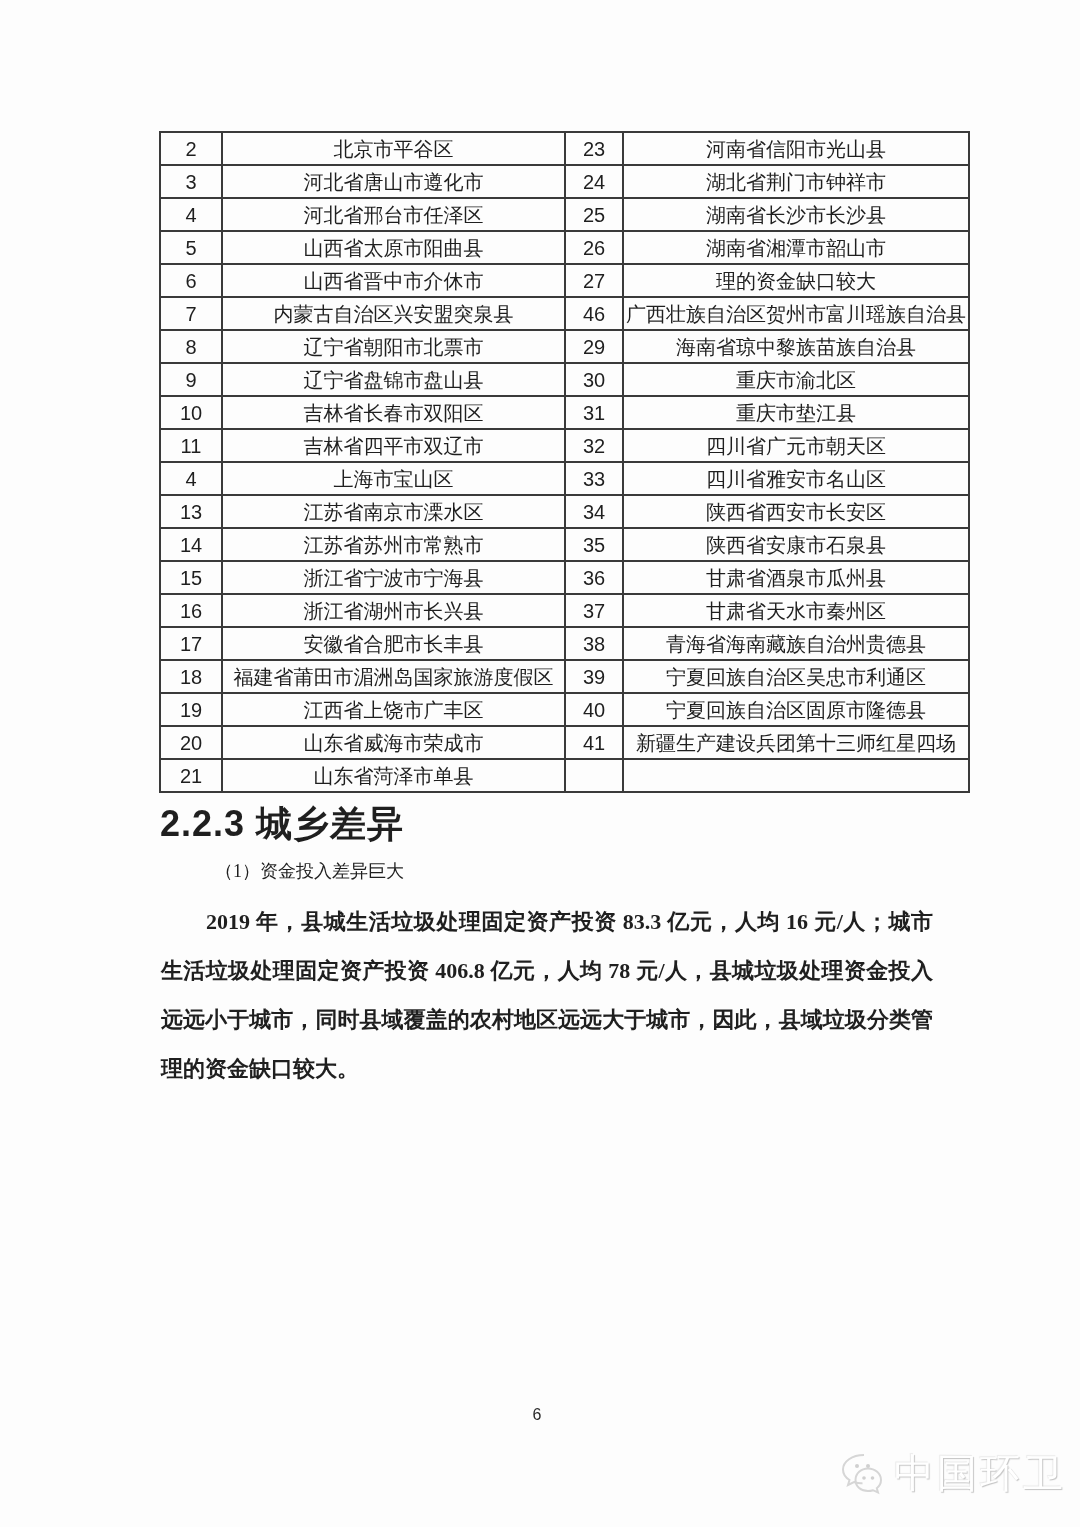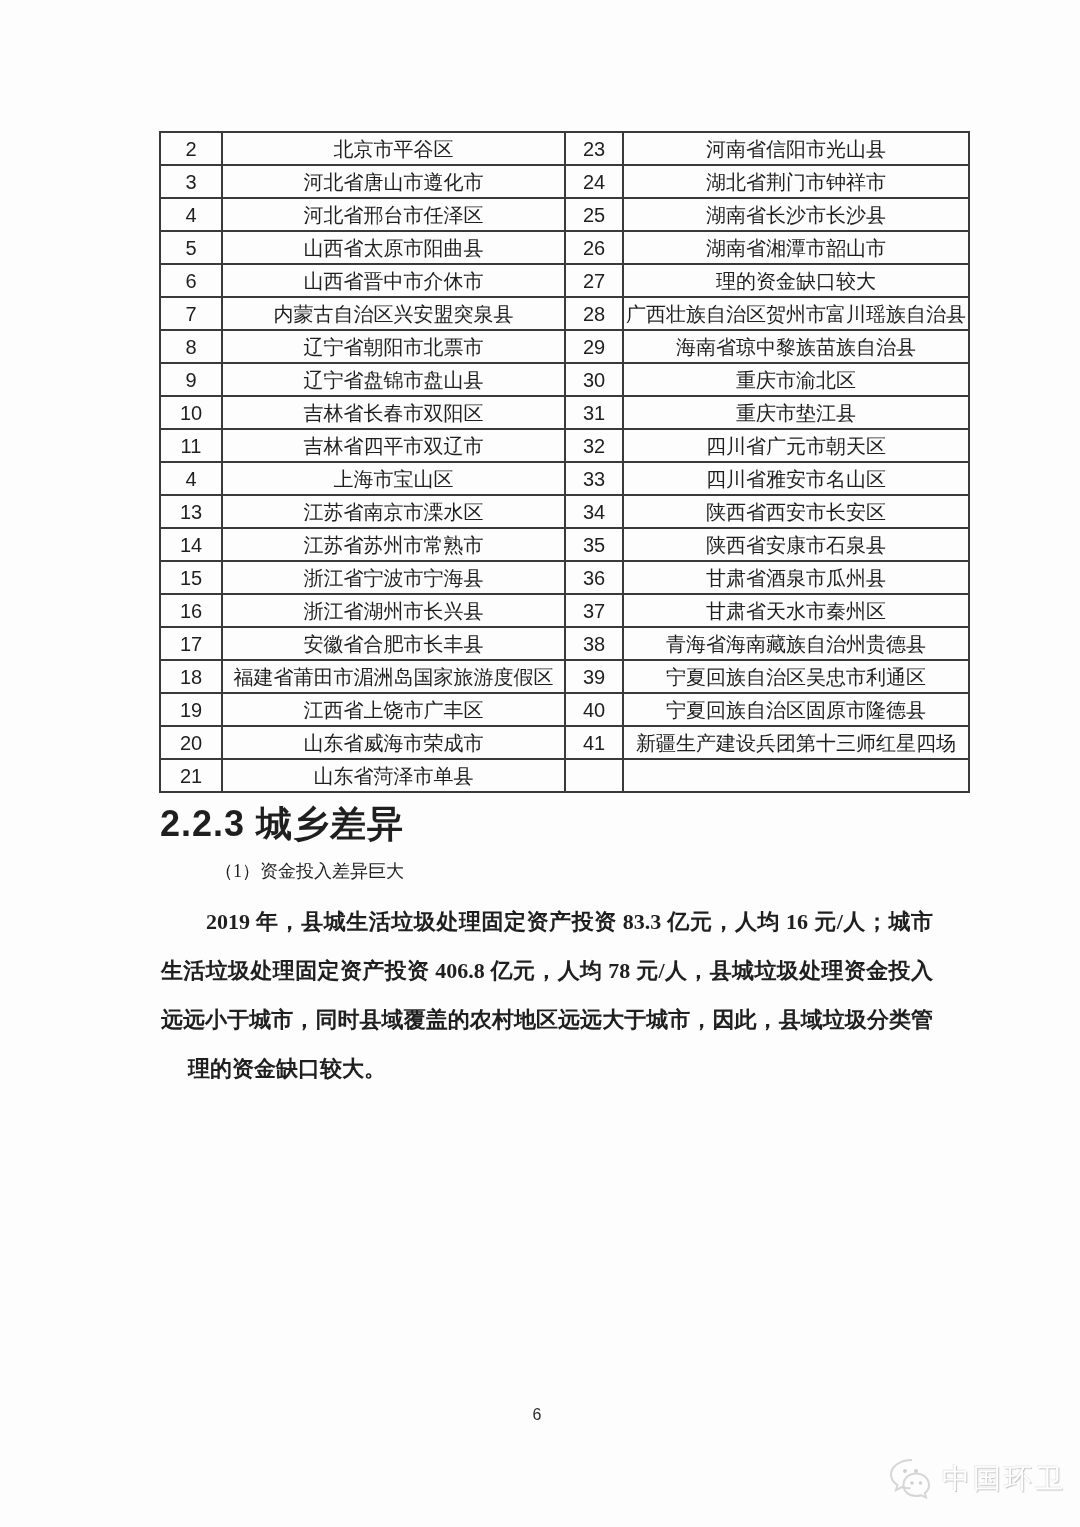--- a/index.html
+++ b/index.html
@@ -50,38 +50,38 @@
   }
   .paragraph {
     position: absolute; left: 161px; top: 897px;
     width: 772px;
     font-size: 22px;
     line-height: 49px;
     font-weight: bold;
   }
   .pline { text-align: justify; text-align-last: justify; }
   .pline.first { text-indent: 45px; }
-  .pline.last { text-align: left; text-align-last: left; margin-left: 27px; }
+  .pline.last { text-align: left; text-align-last: left; }
 
   
   .page-number {
     position: absolute; left: 0; top: 1406px; width: 1074px;
     text-align: center;
     font-family: "Liberation Sans", "DejaVu Sans", sans-serif;
     font-size: 16px;
     color: #2a2a2a;
   }
   .watermark {
     position: absolute; right: 14px; bottom: 26px;
     display: flex; align-items: center; gap: 9px;
   }
   .watermark-icon { width: 48px; height: 44px; }
   .watermark-label {
     font-family: "Liberation Sans", "DejaVu Sans", sans-serif;
-    font-size: 28px;
+    font-size: 40px;
     letter-spacing: 3px;
     color: #ffffff;
     text-shadow: 1px 1px 1px #c4c4c4, -1px -1px 1px #e9e9e9;
   }
 </style>
 </head>
 <body>
 
 <div class="page">
 
@@ -120,21 +120,21 @@
           </tr>
           <tr>
             <td class="num">6</td>
             <td class="name">山西省晋中市介休市</td>
             <td class="num">27</td>
             <td class="name">理的资金缺口较大</td>
           </tr>
           <tr>
             <td class="num">7</td>
             <td class="name">内蒙古自治区兴安盟突泉县</td>
-            <td class="num">28</td>
+            <td class="num">46</td>
             <td class="name">广西壮族自治区贺州市富川瑶族自治县</td>
           </tr>
           <tr>
             <td class="num">8</td>
             <td class="name">辽宁省朝阳市北票市</td>
             <td class="num">29</td>
             <td class="name">海南省琼中黎族苗族自治县</td>
           </tr>
           <tr>
             <td class="num">9</td>

